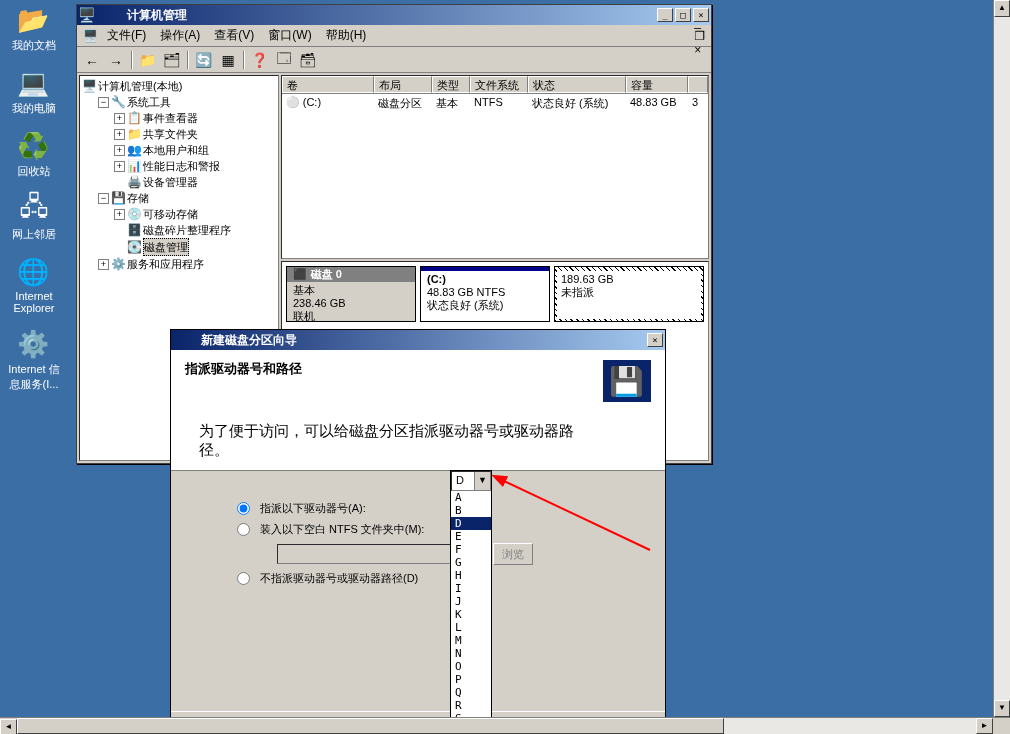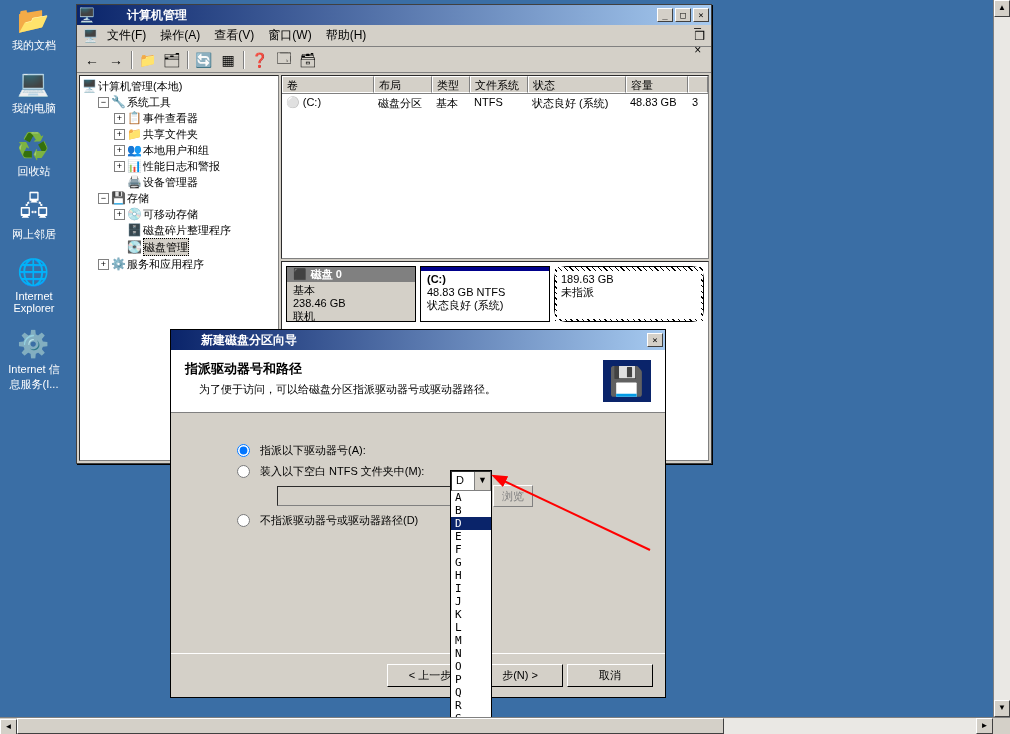--- a/index.html
+++ b/index.html
@@ -45,21 +45,21 @@
 .tree-item { display: flex; align-items: center; white-space: nowrap; }
 .tree-icon { width: 16px; height: 14px; display: inline-flex; align-items: center; justify-content: center; font-size: 12px; }
 .tree-children { padding-left: 16px; }
 .tree-toggle { width: 11px; height: 11px; border: 1px solid #808080; font-size: 9px; line-height: 8px; text-align: center; margin-right: 2px; cursor: pointer; }
 .tree-item.selected span.label { background: #d4d0c8; border: 1px dotted #000; }
 
 .wizard { position: absolute; background: #d4d0c8; border: 1px solid #000; width: 496px; }
 .wizard-head { background: #fff; padding: 10px 14px; border-bottom: 1px solid #808080; display: flex; }
 .wizard-head .head-text { flex: 1; }
 .wizard-head h3 { font-size: 13px; font-weight: bold; }
-.wizard-head p { font-size: 11px; padding-left: 14px; padding-top: 4px; }
+.wizard-head p { font-size: 15px; padding-left: 14px; padding-top: 4px; margin-top: 40px; }
 .wizard-head .head-icon { width: 48px; height: 42px; background: #0a246a; display: flex; align-items: center; justify-content: center; color: #fff; font-size: 28px; }
 .wizard-content { padding: 24px 28px 40px 28px; min-height: 240px; margin-left: 38px; }
 .radio-row { display: flex; align-items: center; gap: 6px; margin: 6px 0; font-size: 11px; }
 .radio-row input[type="radio"] { margin-right: 4px; }
 .wizard-footer { border-top: 1px solid #fff; background: #d4d0c8; padding: 10px 12px; display: flex; justify-content: flex-end; gap: 4px; }
 .wizard-footer button { width: 86px; height: 23px; background: #d4d0c8; border: 1px solid #000; border-top-color: #fff; border-left-color: #fff; font-size: 11px; cursor: pointer; }
 .wizard-content input[type="text"] { width: 210px; height: 20px; background: #d4d0c8; border: 1px inset #808080; margin-left: 20px; }
 .browse-btn { height: 22px; padding: 0 8px; background: #d4d0c8; border: 1px solid #808080; border-top-color: #fff; border-left-color: #fff; font-size: 11px; color: #808080; }
 
 .dropdown { position: absolute; width: 42px; border: 1px solid #000; background: #fff; font-size: 11px; }
@@ -252,21 +252,21 @@
             <div>基本</div>
             <div>238.46 GB</div>
             <div>联机</div>
           </div>
           <div class="partition" style="flex:0 0 130px">
             <div class="part-bar"></div>
             <b>(C:)</b><br>
             <span>48.83 GB NTFS</span><br>
             <span>状态良好 (系统)</span>
           </div>
-          <div class="partition" style="flex:1; position:relative; padding:0;border-radius:12px;">
+          <div class="partition" style="flex:1; position:relative; padding:0;">
             <div style="position:absolute;inset:0;background: repeating-linear-gradient(45deg, #000 0, #000 1px, #fff 1px, #fff 4px);"></div>
             <div style="position:absolute; top:4px; left:2px; right:2px; bottom:2px; background:#fff; padding:2px 4px;">
               <span>189.63 GB</span><br>
               <span>未指派</span>
             </div>
           </div>
         </div>
       </div>
     </div>
   </div>

